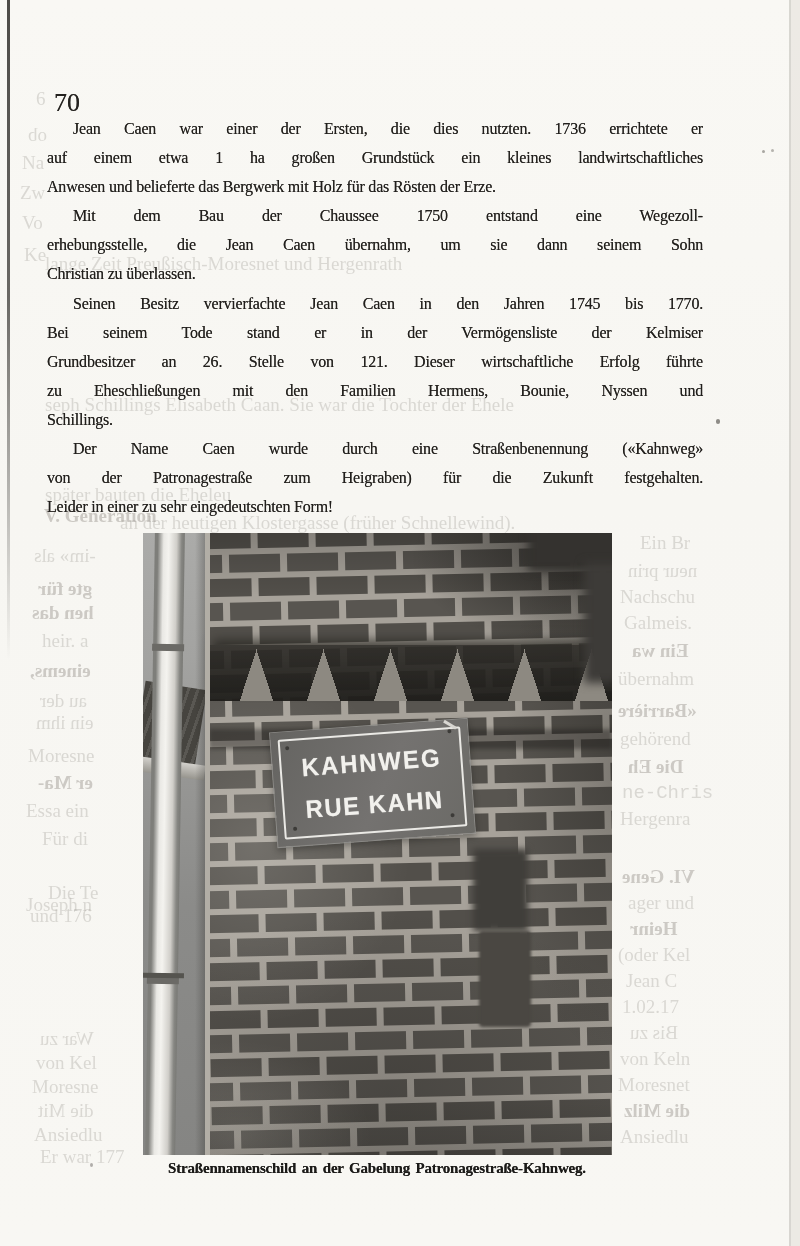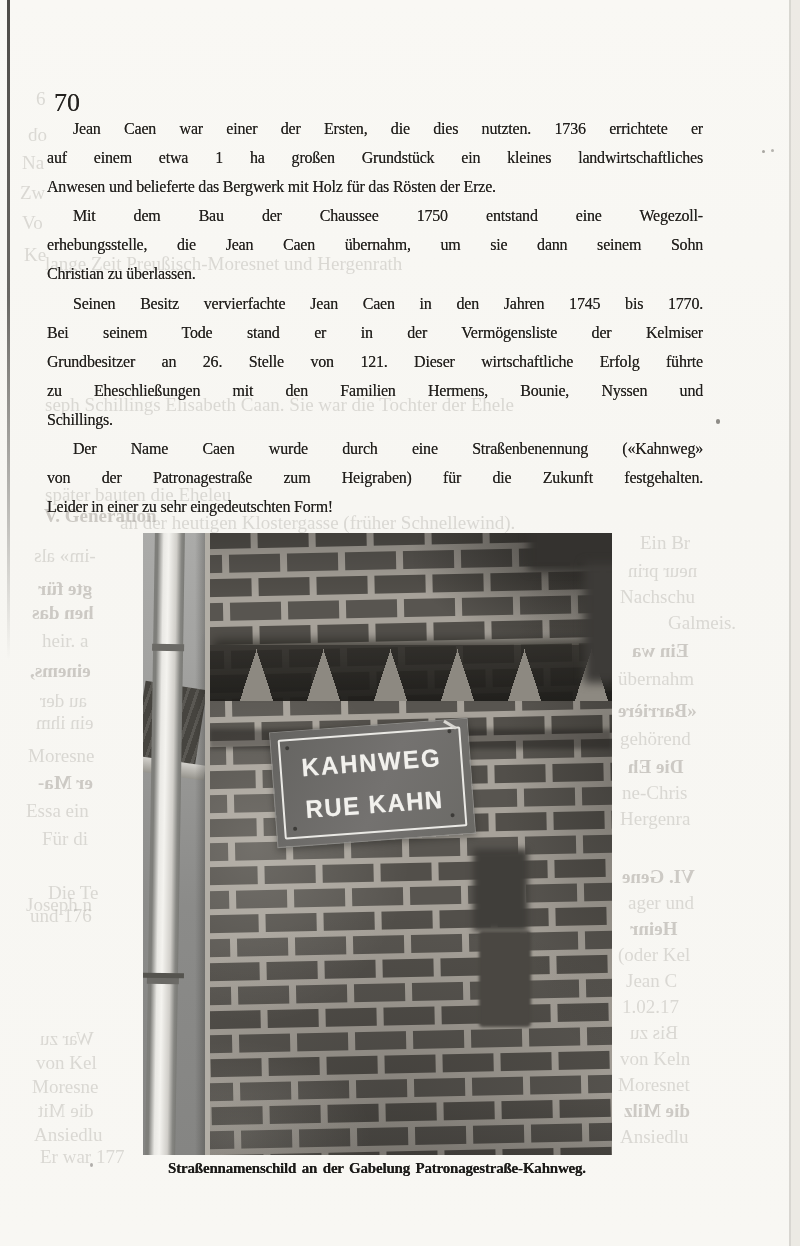--- a/index.html
+++ b/index.html
@@ -136,27 +136,27 @@
       <span style="left: 30px; top: 905px;">und 176</span>
       <span class="mir" style="left: 40px; top: 1028px;">War zu</span>
       <span style="left: 36px; top: 1052px;">von Kel</span>
       <span style="left: 32px; top: 1076px;">Moresne</span>
       <span class="mir" style="left: 38px; top: 1100px;">die Mit</span>
       <span style="left: 34px; top: 1124px;">Ansiedlu</span>
       <span style="left: 40px; top: 1146px;">Er war 177</span>
       <span style="left: 640px; top: 532px;">Ein Br</span>
       <span class="mir" style="left: 628px; top: 560px;">neur prin</span>
       <span style="left: 620px; top: 586px;">Nachschu</span>
-      <span style="left: 624px; top: 612px; margin-left: 44px;">Galmeis.</span>
+      <span style="left: 624px; top: 612px;">Galmeis.</span>
       <span class="mir bold" style="left: 632px; top: 640px;">Ein wa</span>
       <span style="left: 618px; top: 668px;">übernahm</span>
       <span class="mir bold" style="left: 618px; top: 700px;">«Barrière</span>
       <span style="left: 620px; top: 728px;">gehörend</span>
       <span class="mir bold" style="left: 628px; top: 756px;">Die Eh</span>
-      <span style="left: 622px; top: 782px;">ne-Chris</span>
+      <span style="left: 622px; top: 782px; font-family: Liberation Mono, monospace;">ne-Chris</span>
       <span style="left: 620px; top: 808px;">Hergenra</span>
       <span class="mir bold" style="left: 622px; top: 866px;">VI. Gene</span>
       <span style="left: 628px; top: 892px;">ager und</span>
       <span class="mir bold" style="left: 630px; top: 918px;">Heinr</span>
       <span style="left: 618px; top: 944px;">(oder Kel</span>
       <span style="left: 626px; top: 970px; text-align: center;">Jean C</span>
       <span style="left: 622px; top: 996px;">1.02.17</span>
       <span class="mir" style="left: 630px; top: 1022px;">Bis zu</span>
       <span style="left: 620px; top: 1048px;">von Keln</span>
       <span style="left: 618px; top: 1074px;">Moresnet</span>

